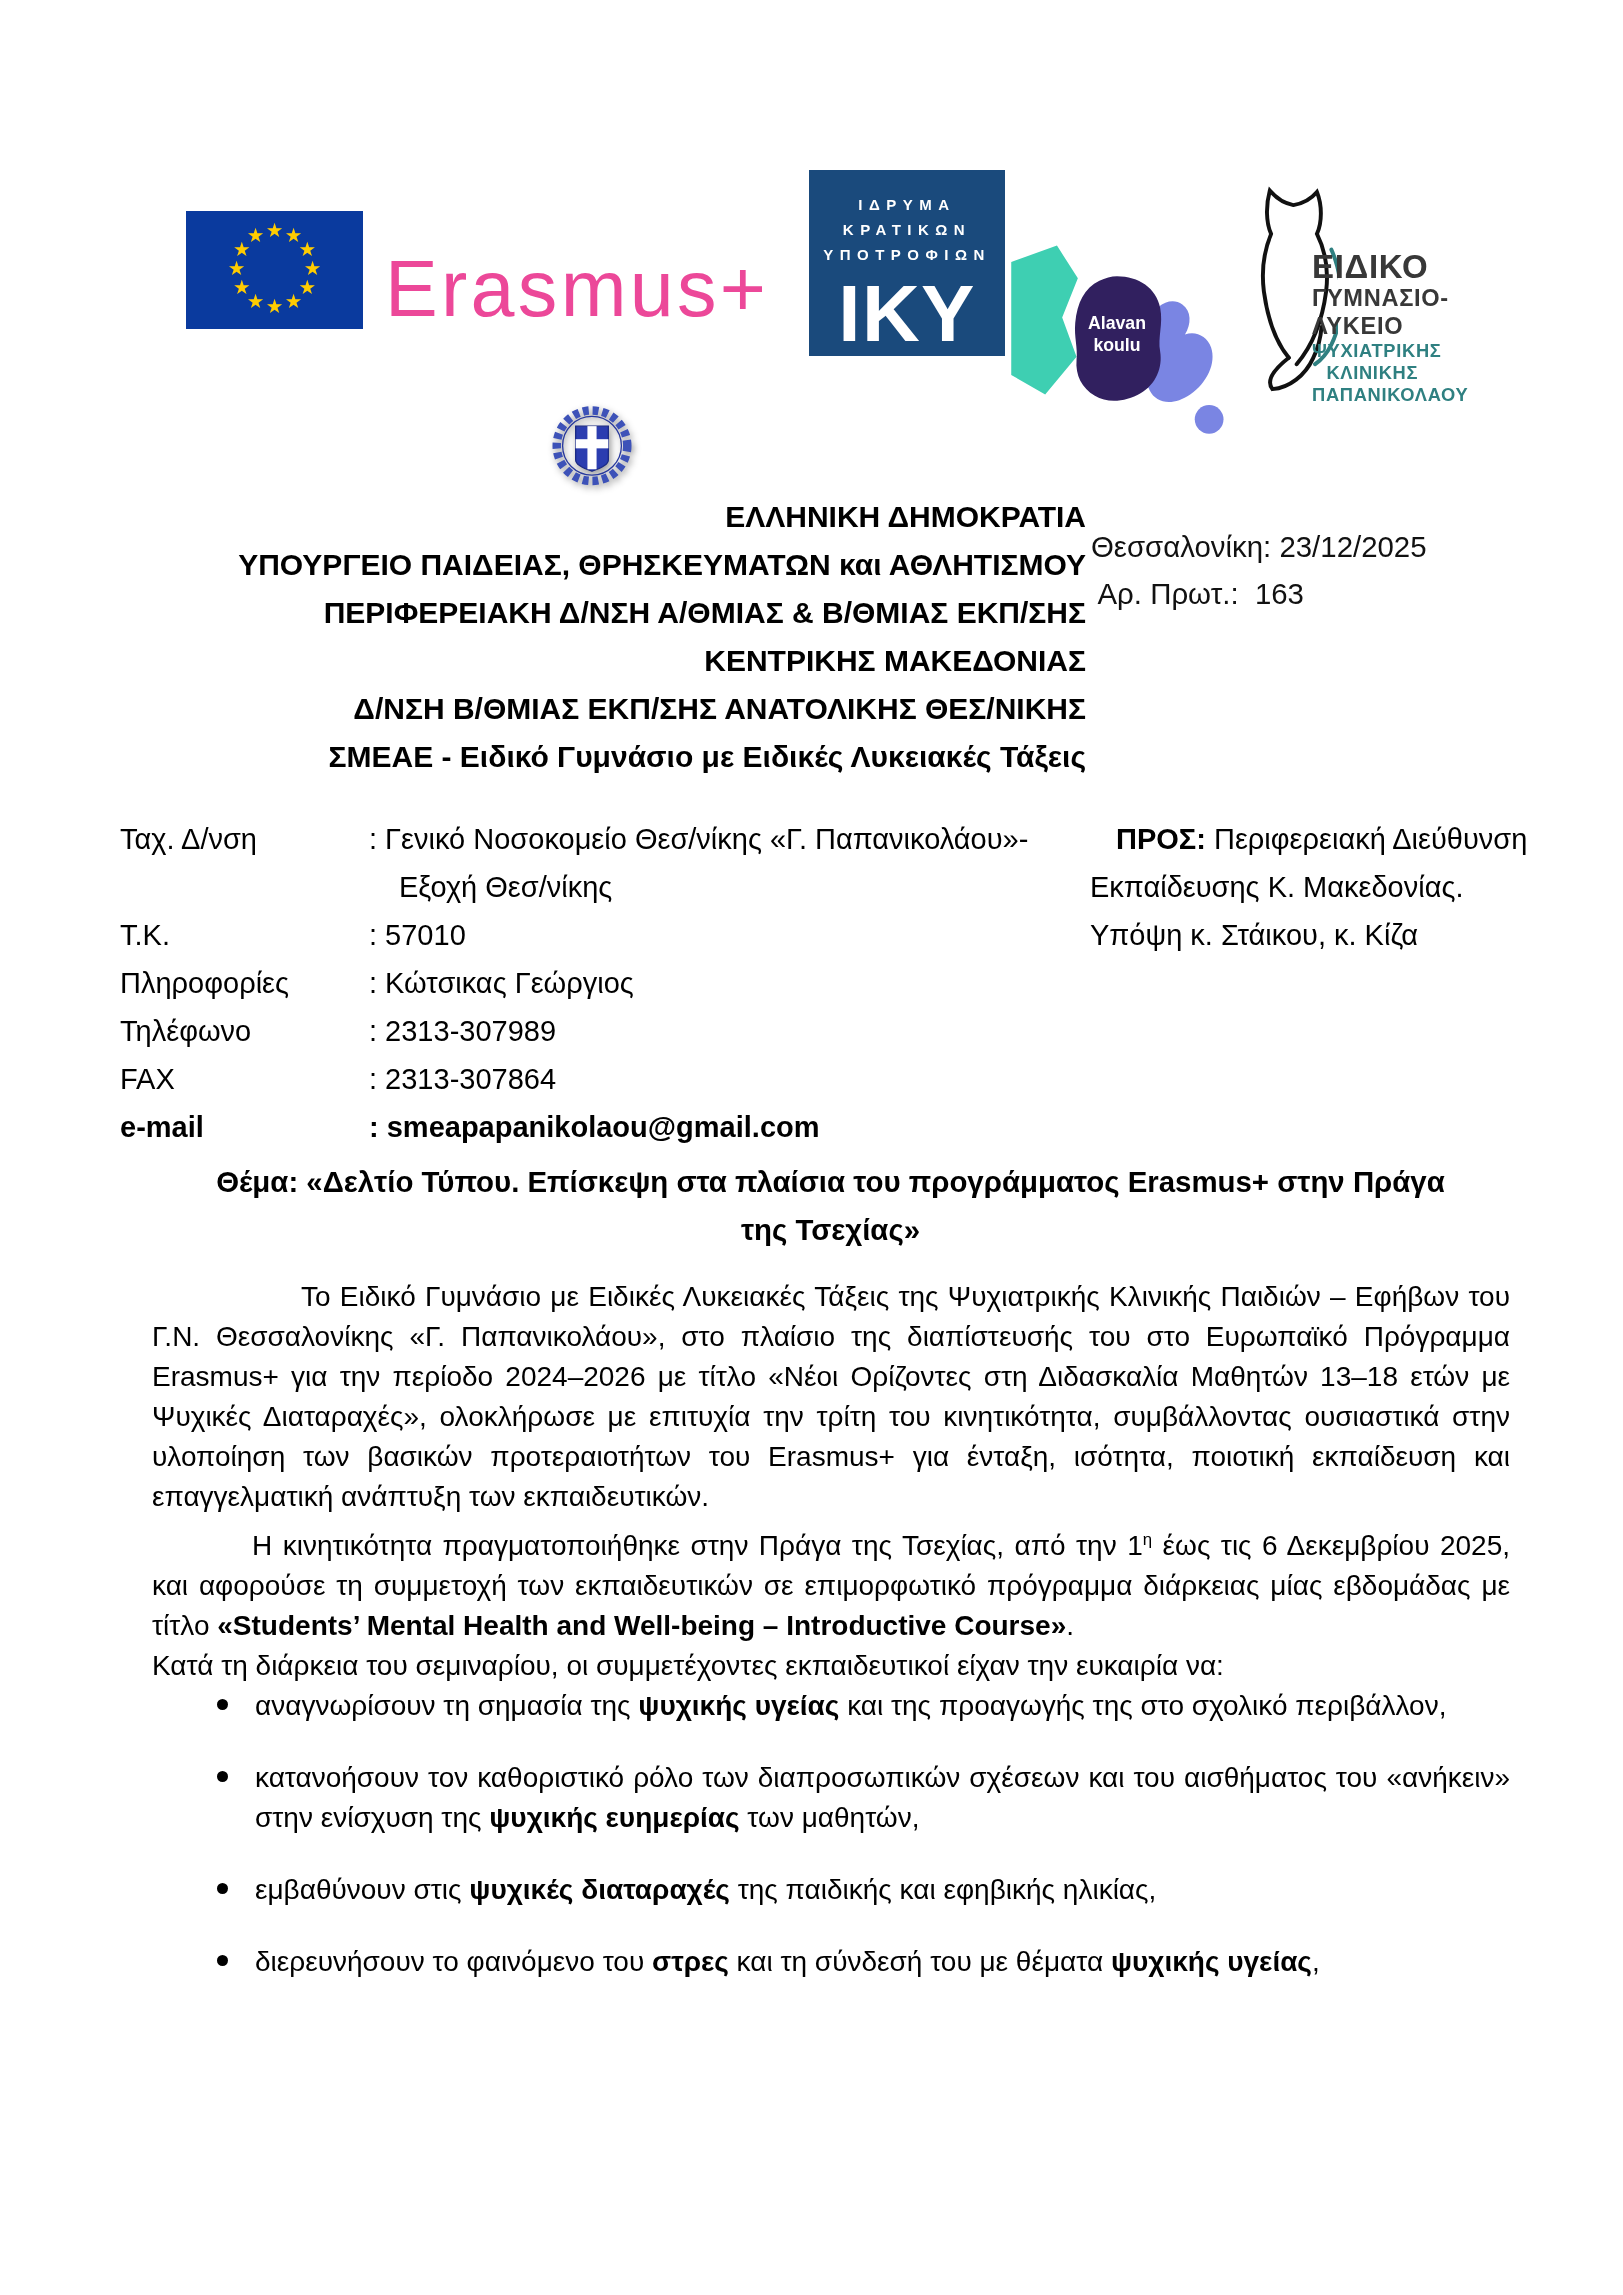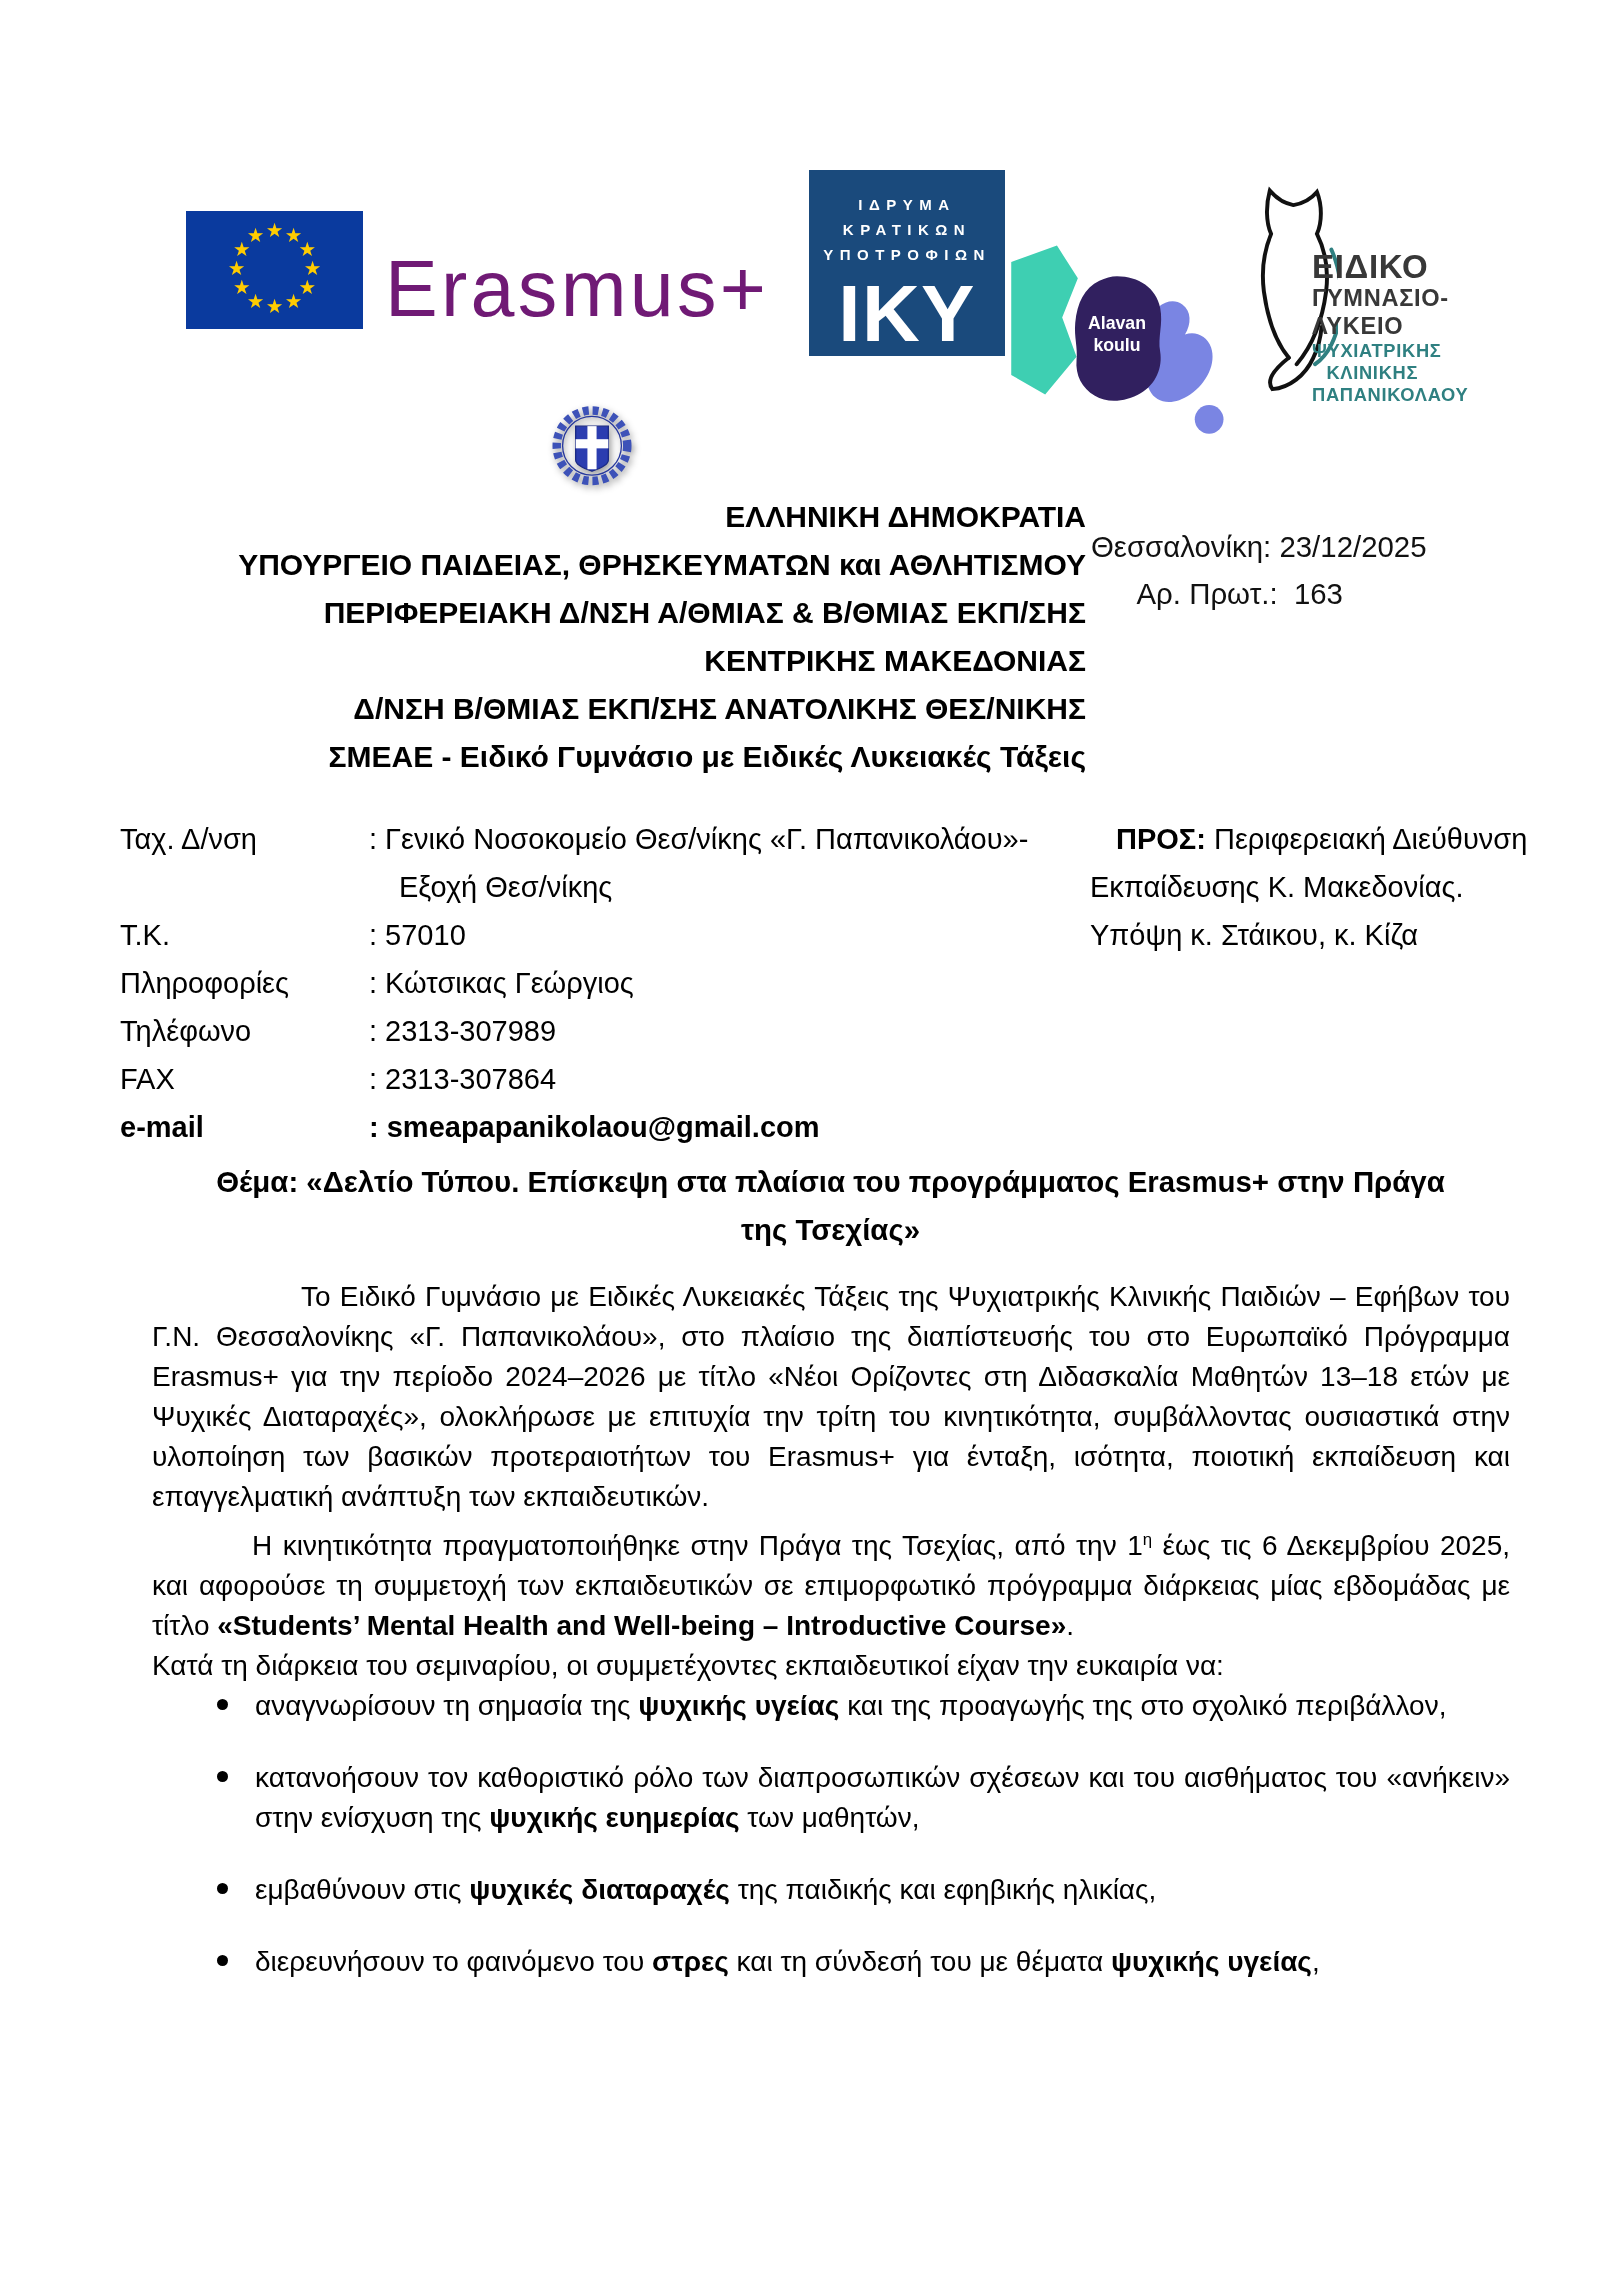--- a/index.html
+++ b/index.html
@@ -2,21 +2,21 @@
 <html style="font-size:10.5px"><head>
 <meta charset="utf-8">
 <style>
   html,body{margin:0;padding:0;background:#fff;}
   .page{position:relative;width:1623px;height:2295px;background:#fff;overflow:hidden;
         font-family:"Liberation Sans",sans-serif;color:#000;}
   .abs{position:absolute;}
 
   
   .eu-flag{left:186px;top:211px;}
-  .erasmus-word{left:385px;top:243px;font-size:79px;font-weight:400;letter-spacing:3.3px;color:#701a75;}
+  .erasmus-word{left:385px;top:243px;font-size:79px;font-weight:400;letter-spacing:3.3px;color:#ec4899;}
   .iky{left:809px;top:170px;width:196px;height:186px;background:#1a4a7c;text-align:center;color:#fff;}
   .iky-small{font-size:15px;font-weight:700;letter-spacing:6.5px;line-height:25px;}
   .iky-small:first-child{margin-top:22px;}
   .iky-word{font-size:80px;font-weight:800;line-height:1;margin-top:6.5px;letter-spacing:1.3px;}
   .alavan{left:1011px;top:226px;width:216px;height:209px;}
   .alavan-text{position:absolute;left:62px;top:86px;width:88px;text-align:center;color:#fff;
                font-size:17.7px;font-weight:700;line-height:22px;}
   .school{left:1233px;top:171px;width:242px;height:226px;}
   .school-text{position:absolute;left:79px;top:77px;letter-spacing:0.7px;}
   .s1{font-size:33px;font-weight:700;color:#383838;line-height:37px;}
@@ -24,21 +24,21 @@
   .s4,.s5,.s6{font-size:18.3px;font-weight:700;color:#2f8081;line-height:22px;}
   .s5{padding-left:14.4px;}
 
   
   .emblem{left:546px;top:400px;}
   .emblem svg{filter:drop-shadow(2.6px 3.9px 3.9px rgba(0,0,0,.4));}
   .gov-header{left:111px;top:493px;width:975px;text-align:right;
               font-size:30px;font-weight:700;line-height:48px;}
   .date-block{left:1091px;top:523px;font-size:29.4px;line-height:47px;color:#111;}
   .date-block div{white-space:pre;}
-  .protocol{padding-left:6.5px;margin-left:39px;}
+  .protocol{padding-left:6.5px;}
 
   
   .contact{left:120px;top:815px;width:968px;display:grid;grid-template-columns:249px 1fr;
            font-size:29px;line-height:48px;}
   .contact .val{white-space:pre-line;padding-left:30px;text-indent:-30px;}
   .contact .bold{font-weight:700;}
   .pros{left:1090px;top:815px;width:458px;font-size:29px;line-height:48px;}
   .pros p{margin:0;}
   .pros .l1{text-indent:26px;}
 

